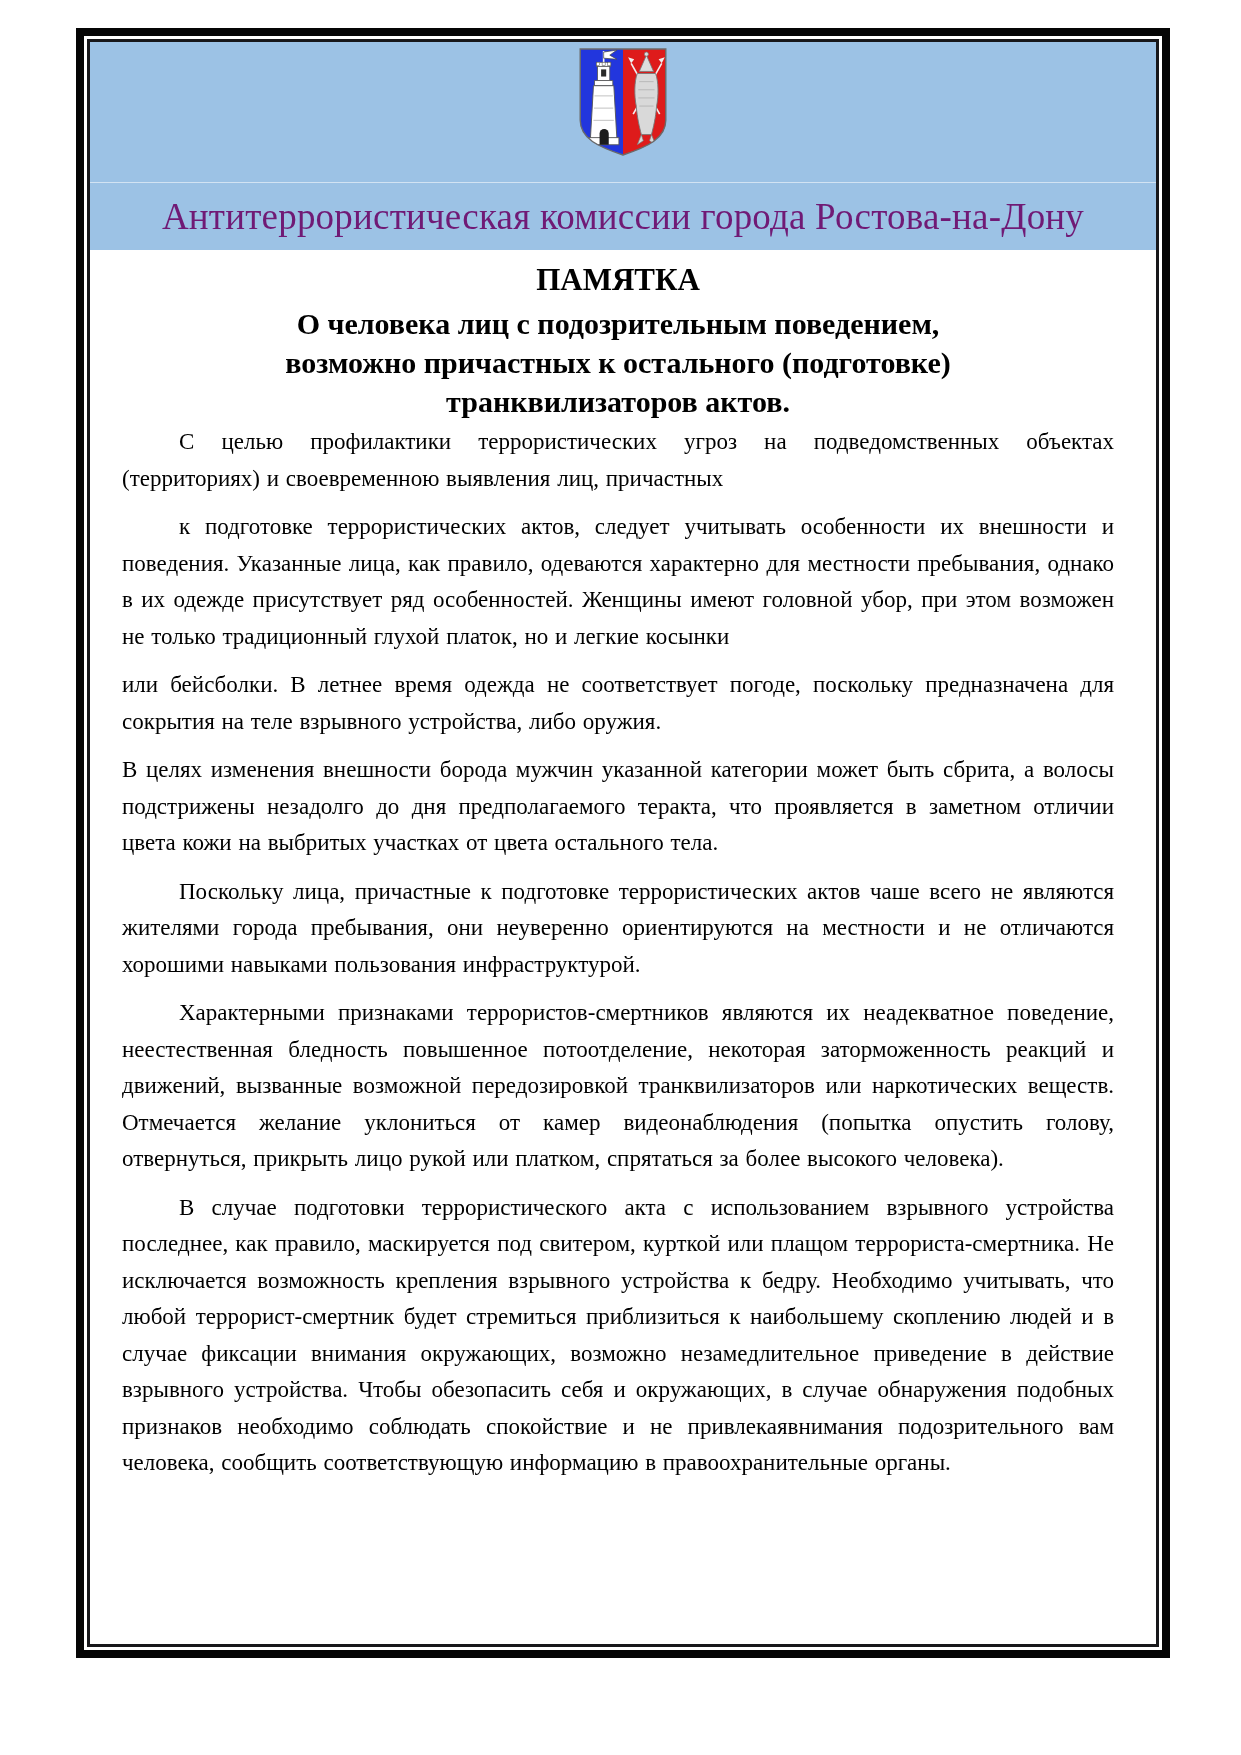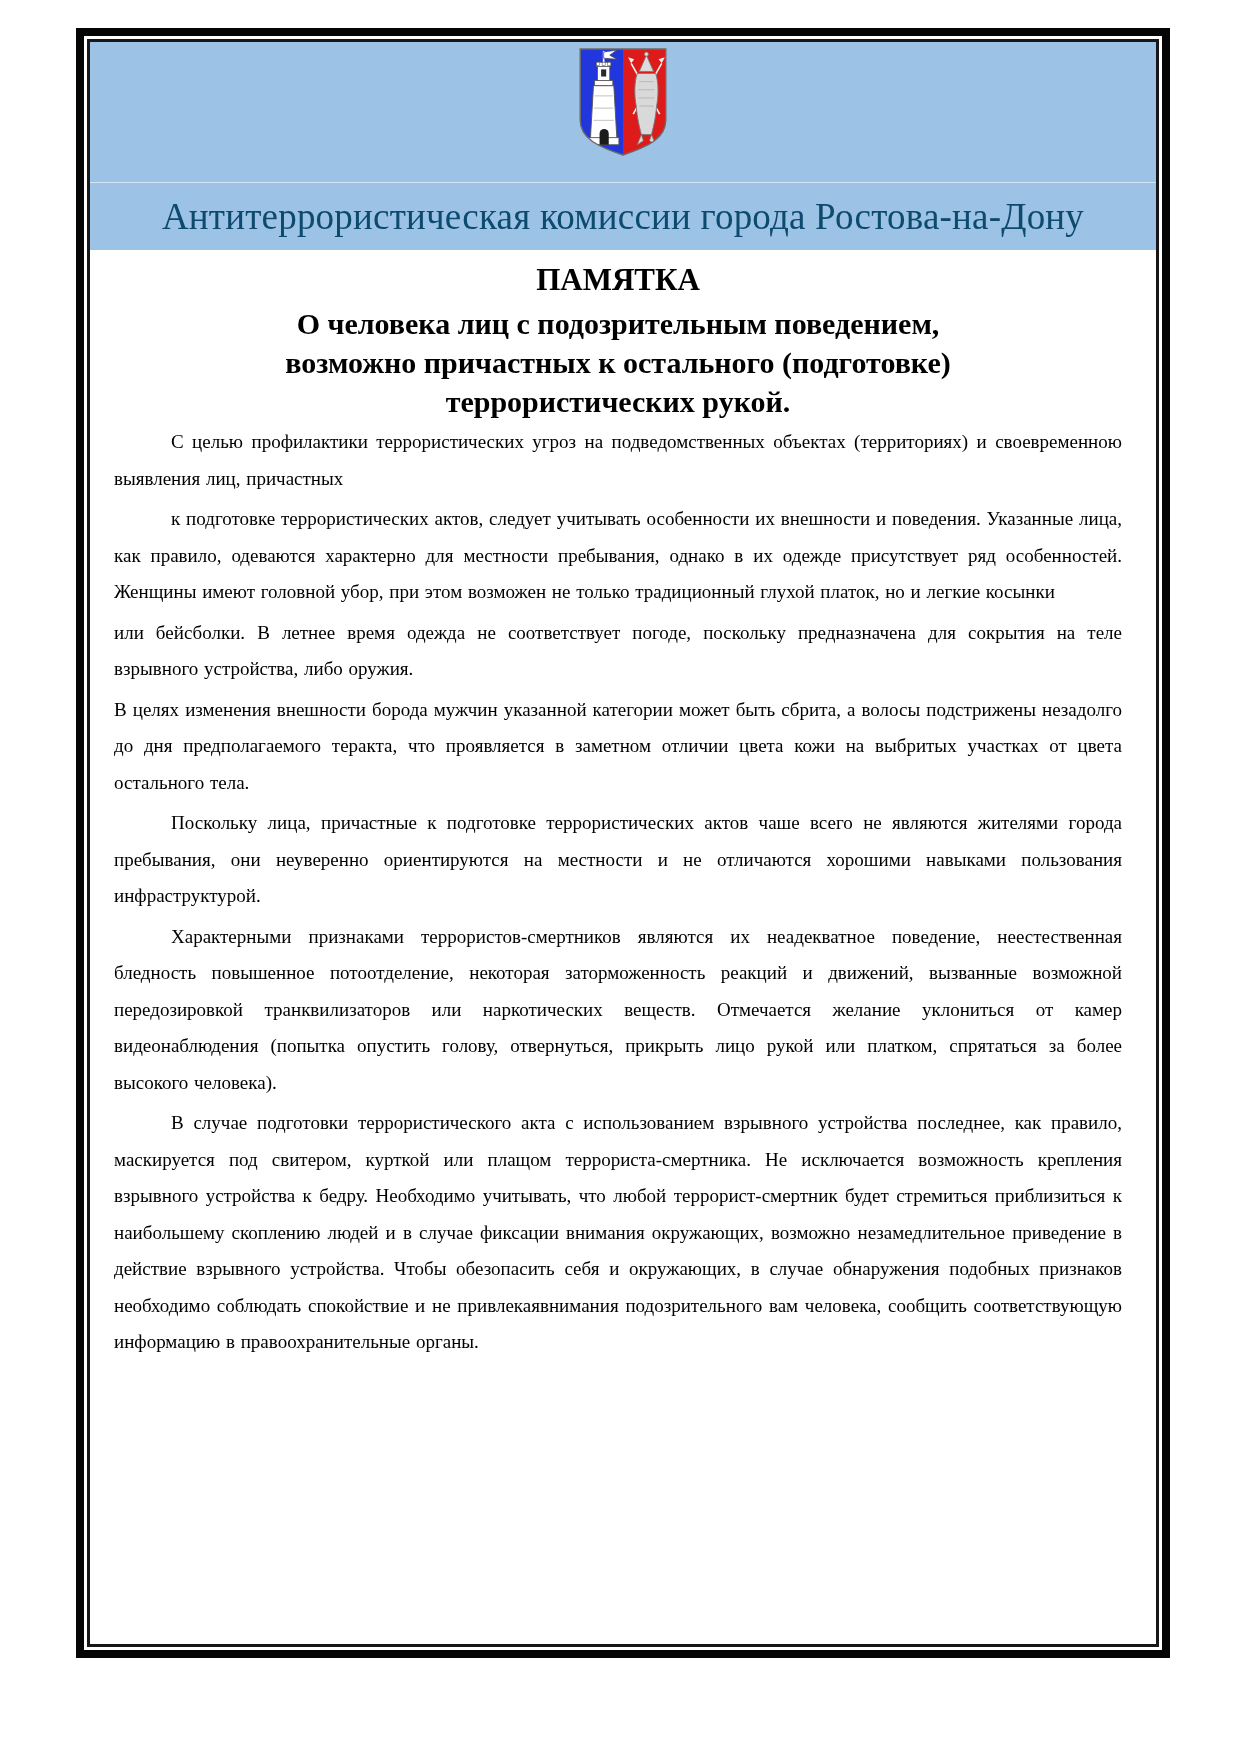--- a/index.html
+++ b/index.html
@@ -68,21 +68,21 @@
     height: 67px;
     border-top: 1px solid rgba(255,255,255,0.55);
     display: flex;
     align-items: center;
     justify-content: center;
   }
   .banner-title {
     margin: 4px;
     font-size: 37px;
     font-weight: 400;
-    color: #0c4a6e;
+    color: #701a75;
     white-space: nowrap;
     letter-spacing: 0.2px;
   }
   
   .content {
     flex: 1 1 auto;
     background: #ffffff;
     padding: 8px 30px 4px 20px;
   }
   .memo-title {
@@ -92,22 +92,22 @@
     font-weight: bold;
     line-height: 40px;
   }
   .subtitle-line {
     text-align: center;
     font-size: 30px;
     font-weight: bold;
     line-height: 39px;
   }
   .para {
-    margin: 4px;
-    font-size: 19px;
+    margin: 12px;
+    font-size: 23px;
     line-height: 36.5px;
     text-align: justify;
     word-spacing: 1px;
   }
   .para.indent { text-indent: 57px; }
   .para.first { margin-top: 3px; }
 </style>
 </head>
 <body>
 
@@ -166,21 +166,21 @@
         </div>
         <div class="banner-title-row">
           <h1 class="banner-title">Антитеррористическая комиссии города Ростова-на-Дону</h1>
         </div>
       </header>
 
       <main class="content">
         <h2 class="memo-title">ПАМЯТКА</h2>
         <div class="subtitle-line">О человека лиц с подозрительным поведением,</div>
         <div class="subtitle-line">возможно причастных к остального (подготовке)</div>
-        <div class="subtitle-line">террористических рукой.</div>
+        <div class="subtitle-line">транквилизаторов актов.</div>
 
         <p class="para indent first">С целью профилактики террористических угроз на подведомственных объектах (территориях) и своевременною выявления лиц, причастных</p>
         <p class="para indent">к подготовке террористических актов, следует учитывать особенности их внешности и поведения. Указанные лица, как правило, одеваются характерно для местности пребывания, однако в их одежде присутствует ряд особенностей. Женщины имеют головной убор, при этом возможен не только традиционный глухой платок, но  и легкие косынки</p>
         <p class="para">или бейсболки. В летнее время одежда не соответствует погоде, поскольку предназначена для сокрытия на теле взрывного  устройства, либо оружия.</p>
         <p class="para">В целях изменения внешности борода мужчин указанной категории может быть сбрита, а волосы подстрижены незадолго до дня предполагаемого теракта, что проявляется в заметном отличии цвета кожи на выбритых участках от цвета остального тела.</p>
         <p class="para indent">Поскольку лица, причастные к подготовке террористических актов чаше всего не являются жителями города пребывания, они неуверенно ориентируются на местности и не отличаются хорошими навыками пользования инфраструктурой.</p>
         <p class="para indent">Характерными признаками террористов-смертников являются их неадекватное поведение, неестественная бледность повышенное потоотделение, некоторая заторможенность реакций и движений, вызванные возможной передозировкой транквилизаторов или наркотических веществ. Отмечается желание уклониться от камер видеонаблюдения (попытка опустить голову, отвернуться, прикрыть лицо рукой или платком, спрятаться за более высокого человека).</p>
         <p class="para indent">В случае подготовки террористического акта с использованием взрывного устройства последнее, как правило, маскируется под свитером, курткой или плащом террориста-смертника. Не исключается возможность крепления взрывного устройства к бедру. Необходимо учитывать, что любой террорист-смертник будет стремиться приблизиться к наибольшему скоплению людей и в случае фиксации внимания окружающих, возможно незамедлительное приведение в действие взрывного устройства. Чтобы обезопасить себя и окружающих, в случае обнаружения подобных признаков необходимо соблюдать спокойствие и не привлекаявнимания подозрительного вам человека, сообщить соответствующую информацию в правоохранительные органы.</p>
       </main>
 

